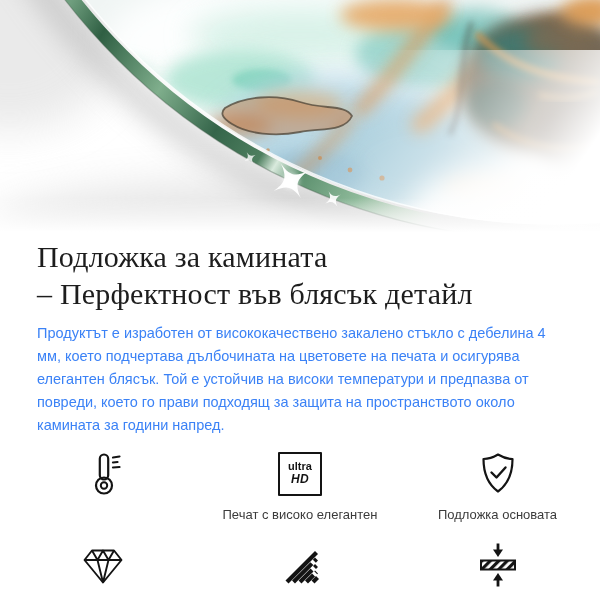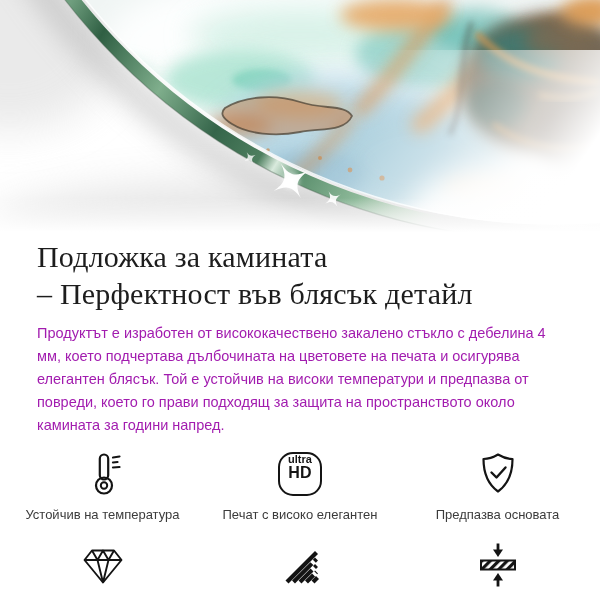--- a/index.html
+++ b/index.html
@@ -11,36 +11,36 @@
   .hero{width:600px;height:234px;position:relative;overflow:hidden;background:#fff;}
   .hero svg{display:block;}
   .title{
     margin:4px 0 0 0;padding:0 24px 0 37px;
     font-family:"Liberation Serif","DejaVu Serif",serif;
     font-weight:400;font-size:30px;line-height:37px;color:#1d1d1d;
     letter-spacing:0.2px;
   }
   .desc{
     margin:10px 0 0 0;padding:0 33px 0 37px;
-    font-size:14.5px;line-height:23px;color:#a21caf;
+    font-size:14.5px;line-height:23px;color:#3b82f6;
   }
   .features{
     margin-top:13px;
     display:grid;grid-template-columns:205px 190px 205px;row-gap:19px;
   }
   .feature{display:flex;flex-direction:column;align-items:center;}
   .icon-box{height:48px;display:flex;align-items:center;justify-content:center;}
   .feature-label{margin-top:9px;font-size:13px;color:#3b3b3b;white-space:nowrap;}
   .uhd-box{
-    width:40px;height:40px;border:2.6px solid #141414;border-radius:15px;
-    display:flex;flex-direction:column;align-items:center;justify-content:flex-start;
+    width:40px;height:40px;border:2.6px solid #141414;border-radius:1px;
+    display:flex;flex-direction:column;align-items:center;justify-content:center;
     color:#141414;background:#fff;
   }
   .uhd-top{font-size:11px;font-weight:600;line-height:11px;}
-  .uhd-bottom{font-size:16px;font-weight:700;line-height:15px;letter-spacing:0.3px;}
+  .uhd-bottom{font-size:12px;font-weight:700;line-height:15px;letter-spacing:0.3px;font-style:italic;}
 </style>
 </head>
 <body>
 
 <div class="hero">
   <svg width="600" height="234" viewBox="0 0 600 234">
     <defs>
       <clipPath id="faceClip">
           <circle cx="554" cy="-377" r="601.5"></circle>
         </clipPath>
@@ -166,41 +166,40 @@
     <div class="icon-box">
       <svg width="48" height="48" viewBox="0 0 48 48" fill="none" stroke="#141414" stroke-width="2.2" stroke-linecap="round">
         <rect x="20.8" y="4.5" width="8.4" height="25" rx="4.2"></rect>
         <circle cx="25" cy="35.5" r="8"></circle>
         <circle cx="25" cy="35.5" r="3.2" stroke-width="2"></circle>
         <line x1="34" y1="7.5" x2="40.5" y2="6.5"></line>
         <line x1="34" y1="12.5" x2="38.5" y2="12"></line>
         <line x1="34" y1="17.5" x2="40.5" y2="17"></line>
       </svg>
     </div>
-    <div class="feature-label">Устойчив на температура</div>
   </div>
 
   <div class="feature">
     <div class="icon-box">
       <div class="uhd-box">
         <div class="uhd-top">ultra</div>
         <div class="uhd-bottom">HD</div>
       </div>
     </div>
     <div class="feature-label">Печат с високо елегантен</div>
   </div>
 
   <div class="feature">
     <div class="icon-box">
       <svg width="48" height="48" viewBox="0 0 48 48" fill="none" stroke="#141414" stroke-width="2.2" stroke-linejoin="round" stroke-linecap="round">
         <path d="M24,4.5 C29,7.5 34.5,9 38.5,9 C38.5,21 35,33.5 24,41.5 C13,33.5 9.5,21 9.5,9 C13.5,9 19,7.5 24,4.5 Z"></path>
         <path d="M17.5,22.5 L22.5,27.5 L31.5,17.5" stroke-width="2.4"></path>
       </svg>
     </div>
-    <div class="feature-label">Предпазва основата</div>
+    <div class="feature-label">Подложка основата</div>
   </div>
 
   <div class="feature">
     <div class="icon-box">
       <svg width="48" height="48" viewBox="0 0 48 48" fill="none" stroke="#141414" stroke-width="1.9" stroke-linejoin="round">
         <path d="M13,9.5 L35,9.5 L42.5,19 L24,41.5 L5.5,19 Z"></path>
         <path d="M5.5,19 L42.5,19"></path>
         <path d="M13,9.5 L18.5,19 L24,9.5 L29.5,19 L35,9.5"></path>
         <path d="M18.5,19 L24,41.5 M29.5,19 L24,41.5"></path>
       </svg>

